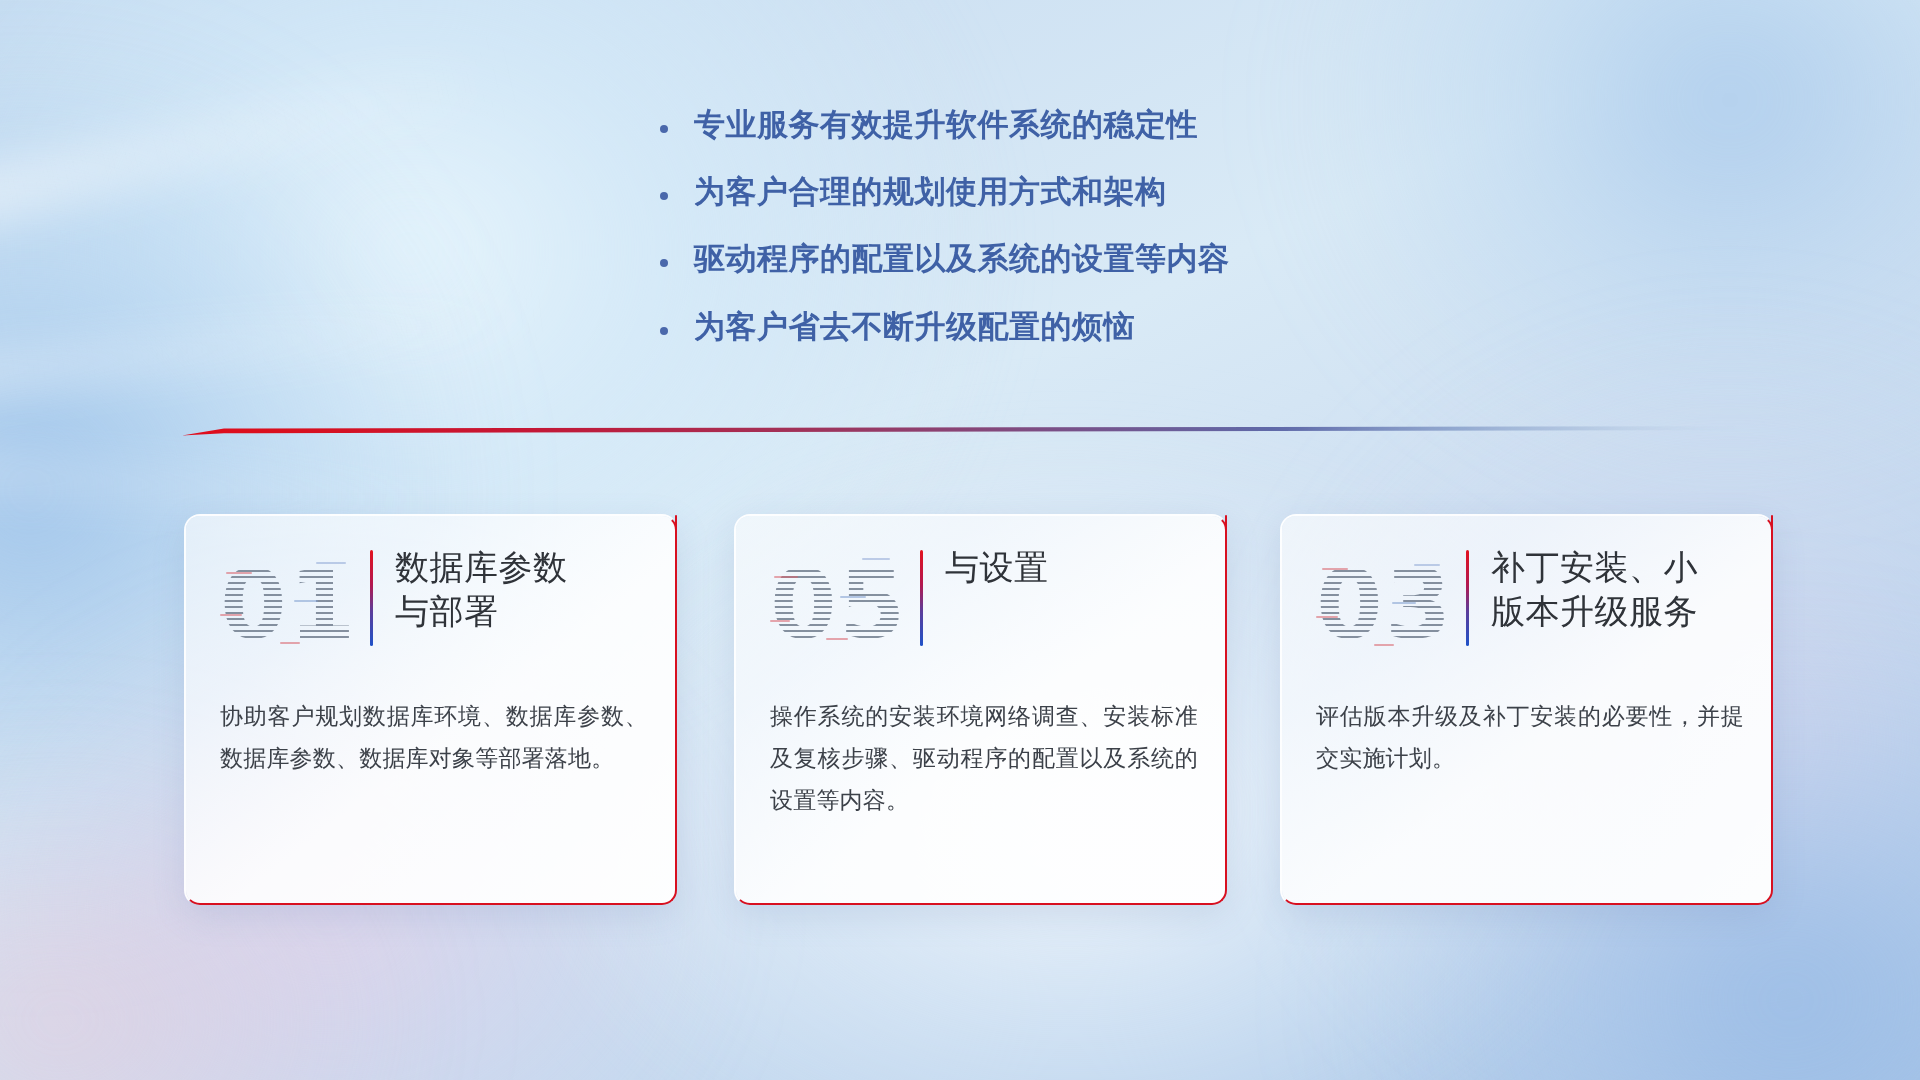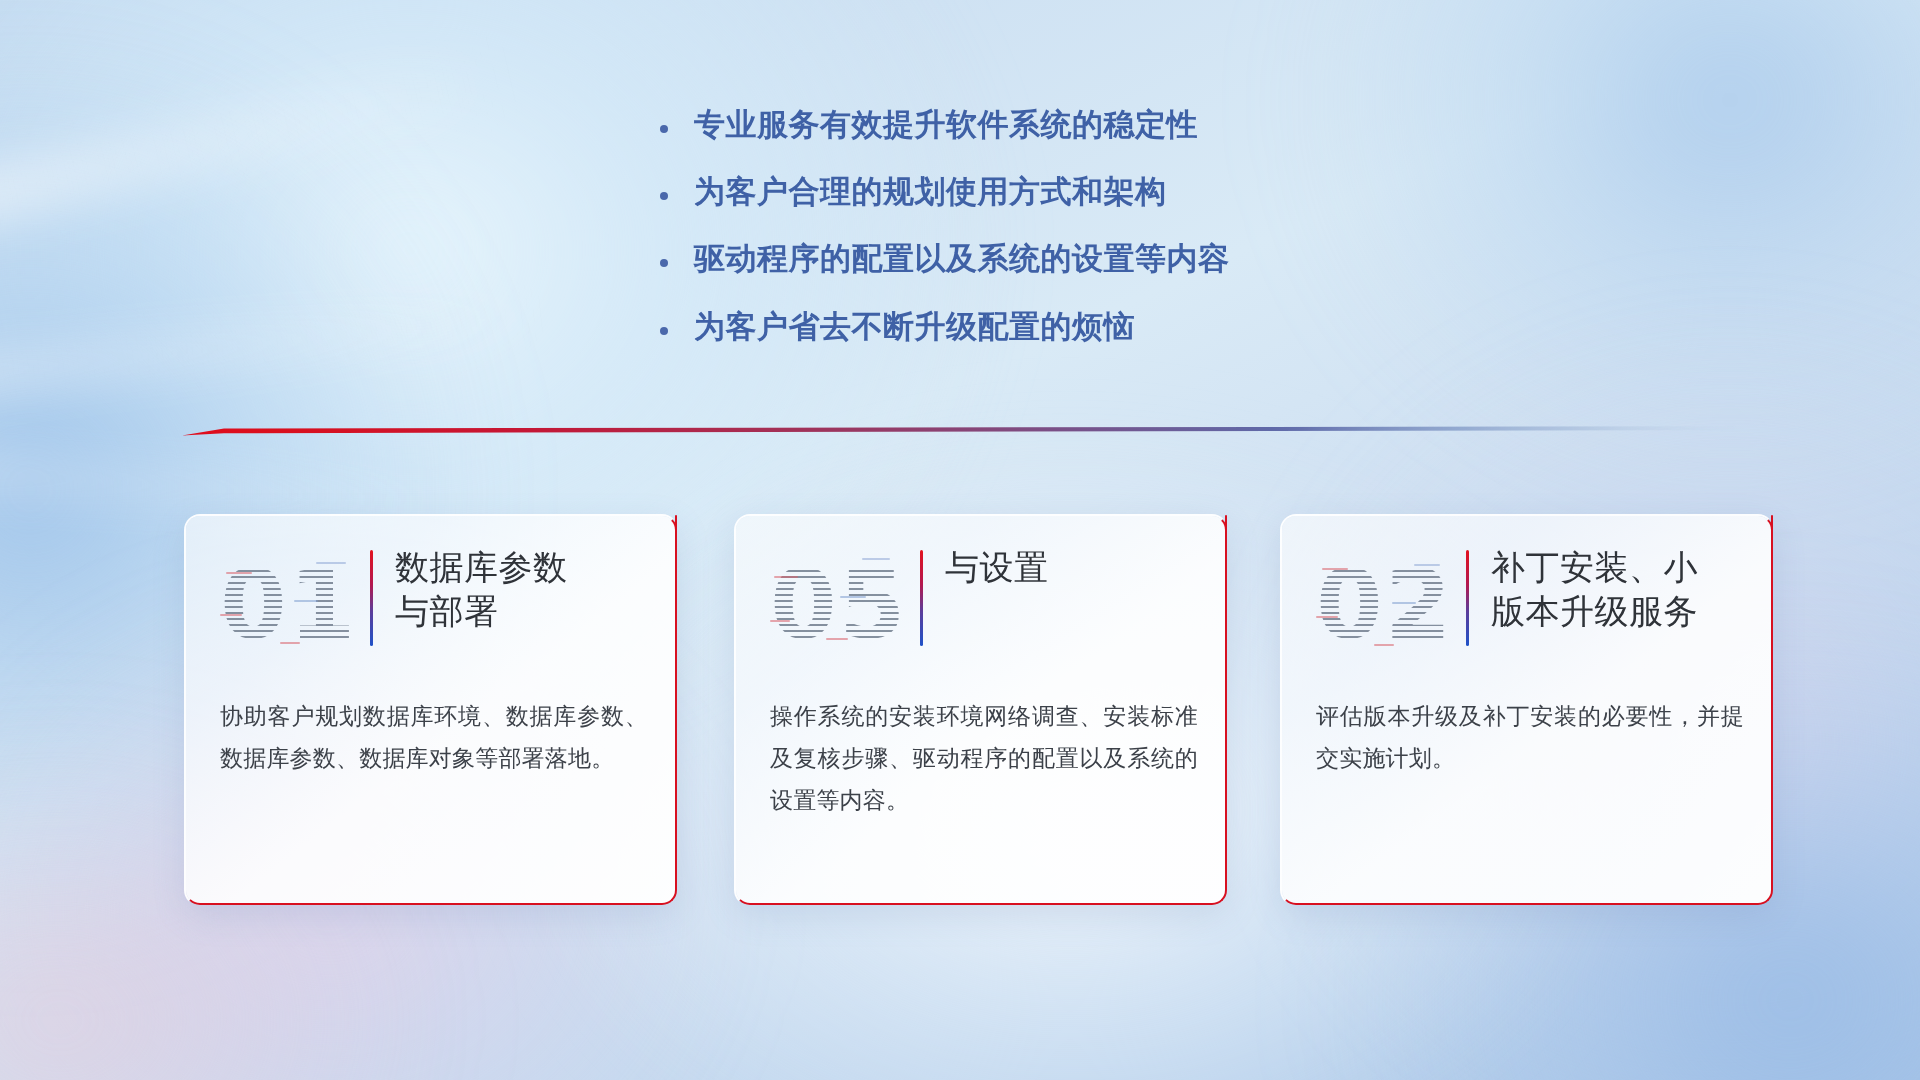--- a/index.html
+++ b/index.html
@@ -389,21 +389,21 @@
           <span>与设置</span>
         </div>
       </div>
       <div class="card-body">操作系统的安装环境网络调查、安装标准及复核步骤、驱动程序的配置以及系统的设置等内容。</div>
     </div>
 
     <div class="card" style="left:1282px;">
       <div class="card-redline"></div>
       <div class="card-head">
         <div class="card-num">
-          <div class="num-glyph">02</div>
+          <div class="num-glyph">03</div>
           <span class="num-tick" style="left:6px;  top:22px;  width:26px; background:#d8606a;"></span>
           <span class="num-tick" style="left:0px;  top:70px;  width:22px; background:#d8606a;"></span>
           <span class="num-tick" style="left:76px; top:56px;  width:24px; background:#7f9ed0;"></span>
           <span class="num-tick" style="left:98px; top:18px;  width:26px; background:#8fa8d6;"></span>
           <span class="num-tick" style="left:58px; top:98px;  width:20px; background:#d8606a;"></span>
         </div>
         <div class="card-sep"></div>
         <div class="card-title">
           <span>补丁安装、小</span>
           <span>版本升级服务</span>

